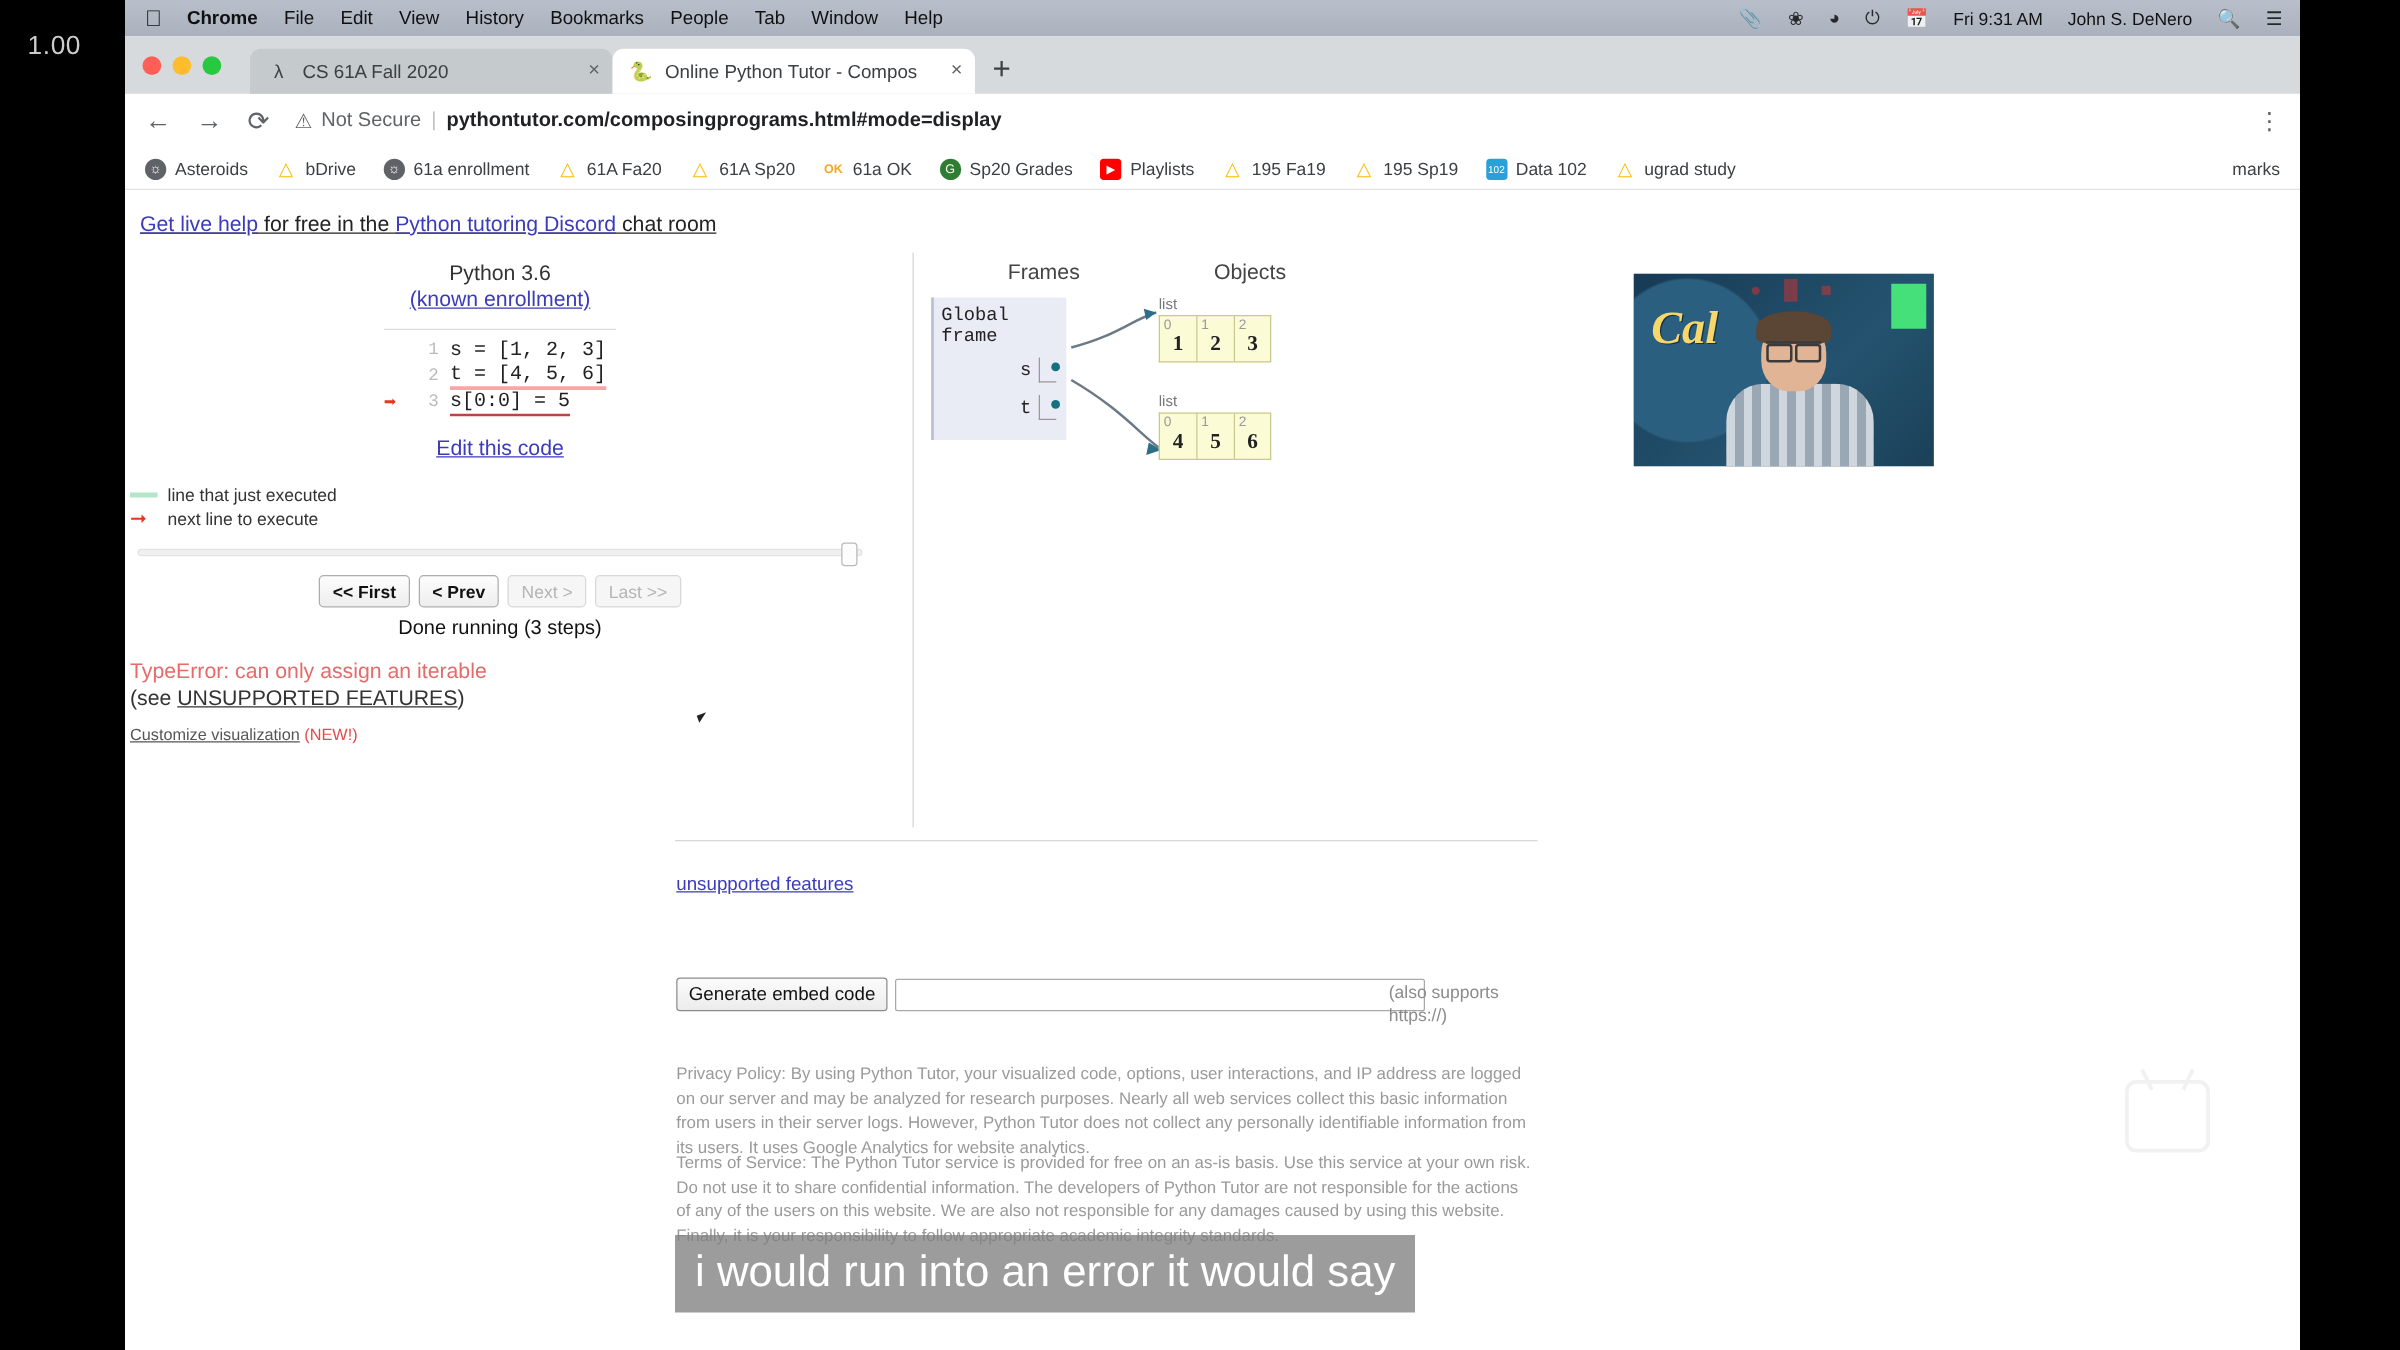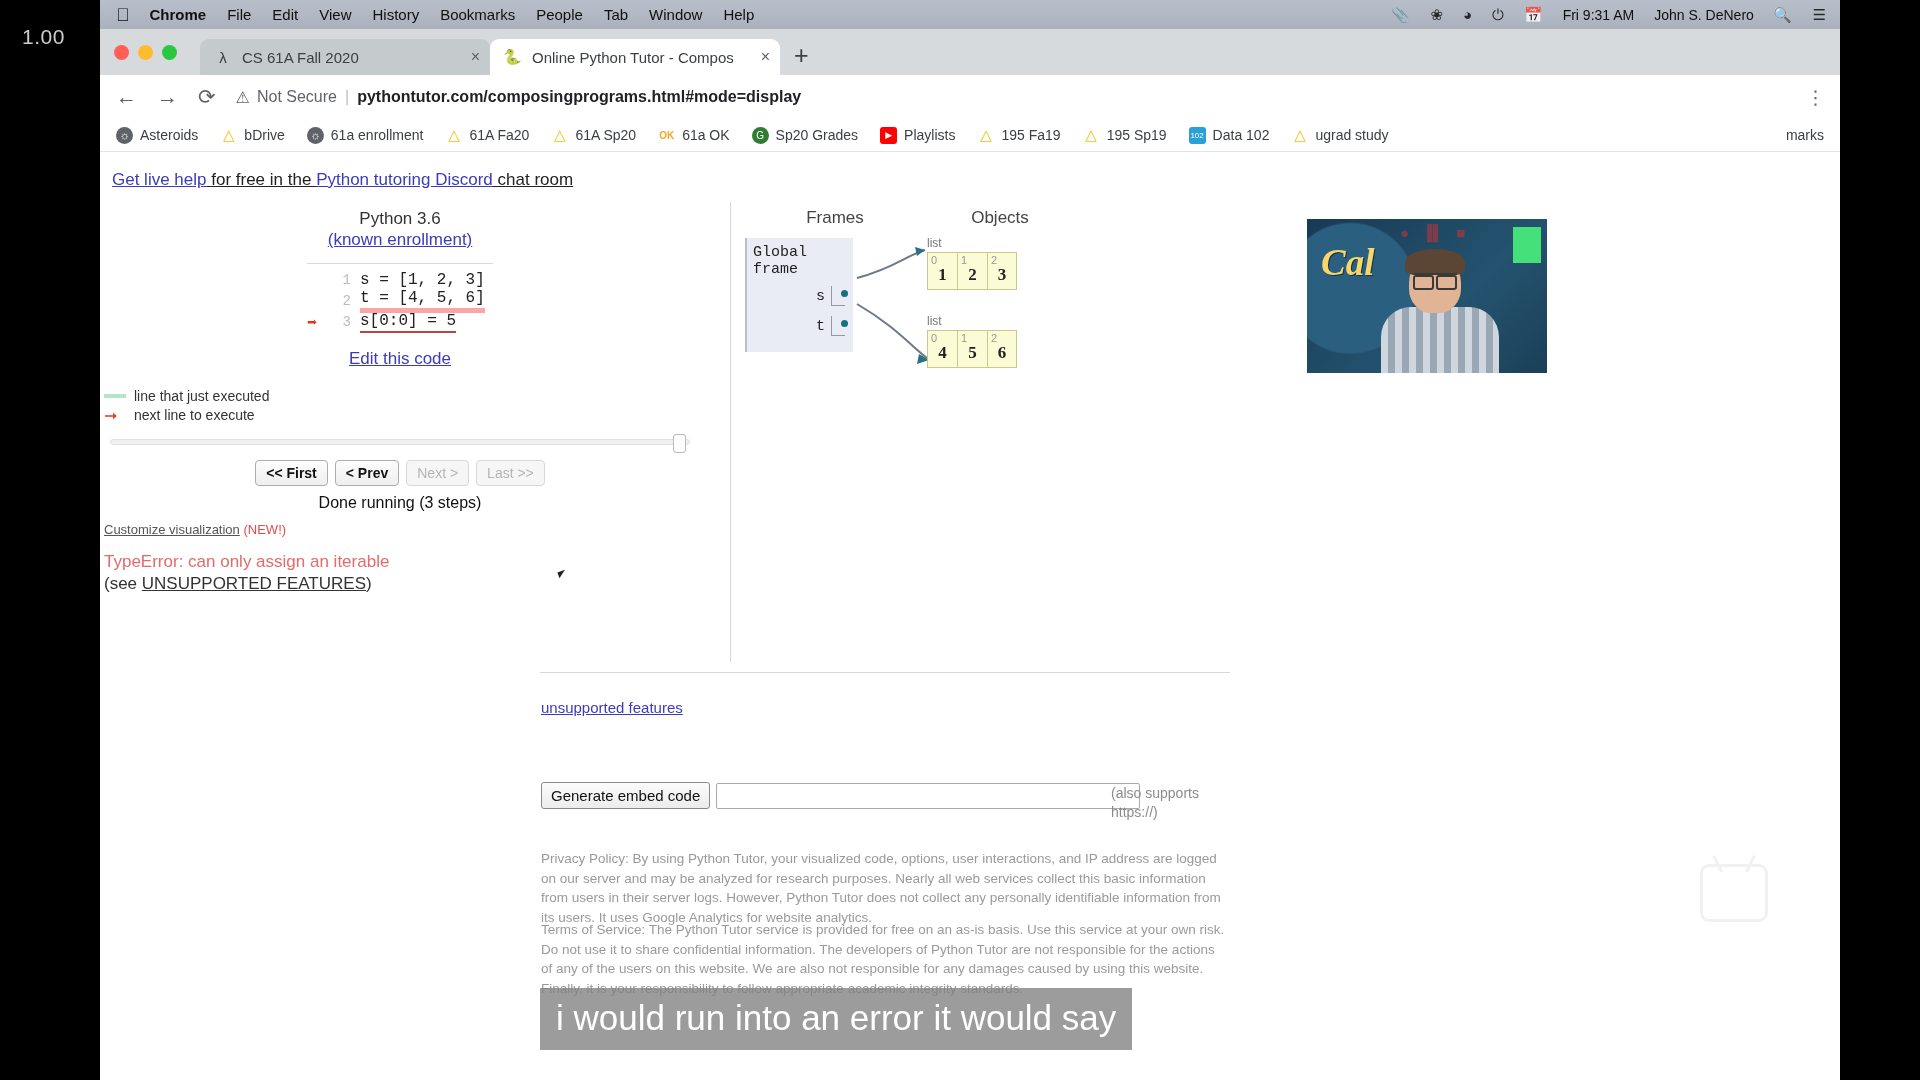--- a/index.html
+++ b/index.html
@@ -170,21 +170,21 @@
     display: flex; align-items: center;
     font-family: "Liberation Mono", monospace;
     font-size: 16px;
     height: 21px;
     position: relative;
   }
   .cline .arrowcell { width: 26px; flex: none; font-size: 17px; color: #e8361a; }
   .cline .lno { width: 18px; flex: none; text-align: right; color: #bbb; font-size: 14px; margin-right: 9px; }
   .cline .src { color: #222; white-space: pre; }
   .cline.hl .src { border-bottom: 2px solid #b44; padding-bottom: 1px; }
-  .cline.prev .src { border-bottom: 5px solid #fca5a5; padding-bottom: 1px; }
+  .cline.prev .src { border-bottom: 3px solid #fca5a5; padding-bottom: 1px; }
   #editcode { text-align: center; margin-top: 16px; font-size: 17px; }
   #editcode a { color: #3b3bbb; }
 
   #legend { margin-top: 18px; padding-left: 4px; font-size: 14px; color: #333; }
   .lg { display: flex; align-items: center; gap: 8px; height: 19px; }
   .lg .sw { width: 22px; height: 4px; background: #b3e6c8; display: block; }
   .lg .ar { color: #e8361a; font-size: 16px; width: 22px; }
 
   
   #sliderrow { margin-top: 14px; padding: 0 10px; position: relative; }
@@ -587,28 +587,28 @@
 
         <div id="btnrow">
           <button class="navbtn">&lt;&lt; First</button>
           <button class="navbtn">&lt; Prev</button>
           <button class="navbtn dis">Next &gt;</button>
           <button class="navbtn dis">Last &gt;&gt;</button>
         </div>
 
         <div id="donerunning">Done running (3 steps)</div>
 
+        <div id="errblock">
+          <div class="errline">TypeError: can only assign an iterable</div>
+          <div class="errline dark"><span>(see </span><a href="#">UNSUPPORTED FEATURES</a><span>)</span></div>
+        </div>
+
         <div id="customize">
           <a href="#">Customize visualization</a>
           <span class="new">(NEW!)</span>
-        </div>
-
-        <div id="errblock">
-          <div class="errline">TypeError: can only assign an iterable</div>
-          <div class="errline dark"><span>(see </span><a href="#">UNSUPPORTED FEATURES</a><span>)</span></div>
         </div>
       </div>
 
       <div id="vdiv"></div>
 
       <div id="diagram">
         <div class="dhead">
           <span class="fh">Frames</span>
           <span class="oh">Objects</span>
         </div>

